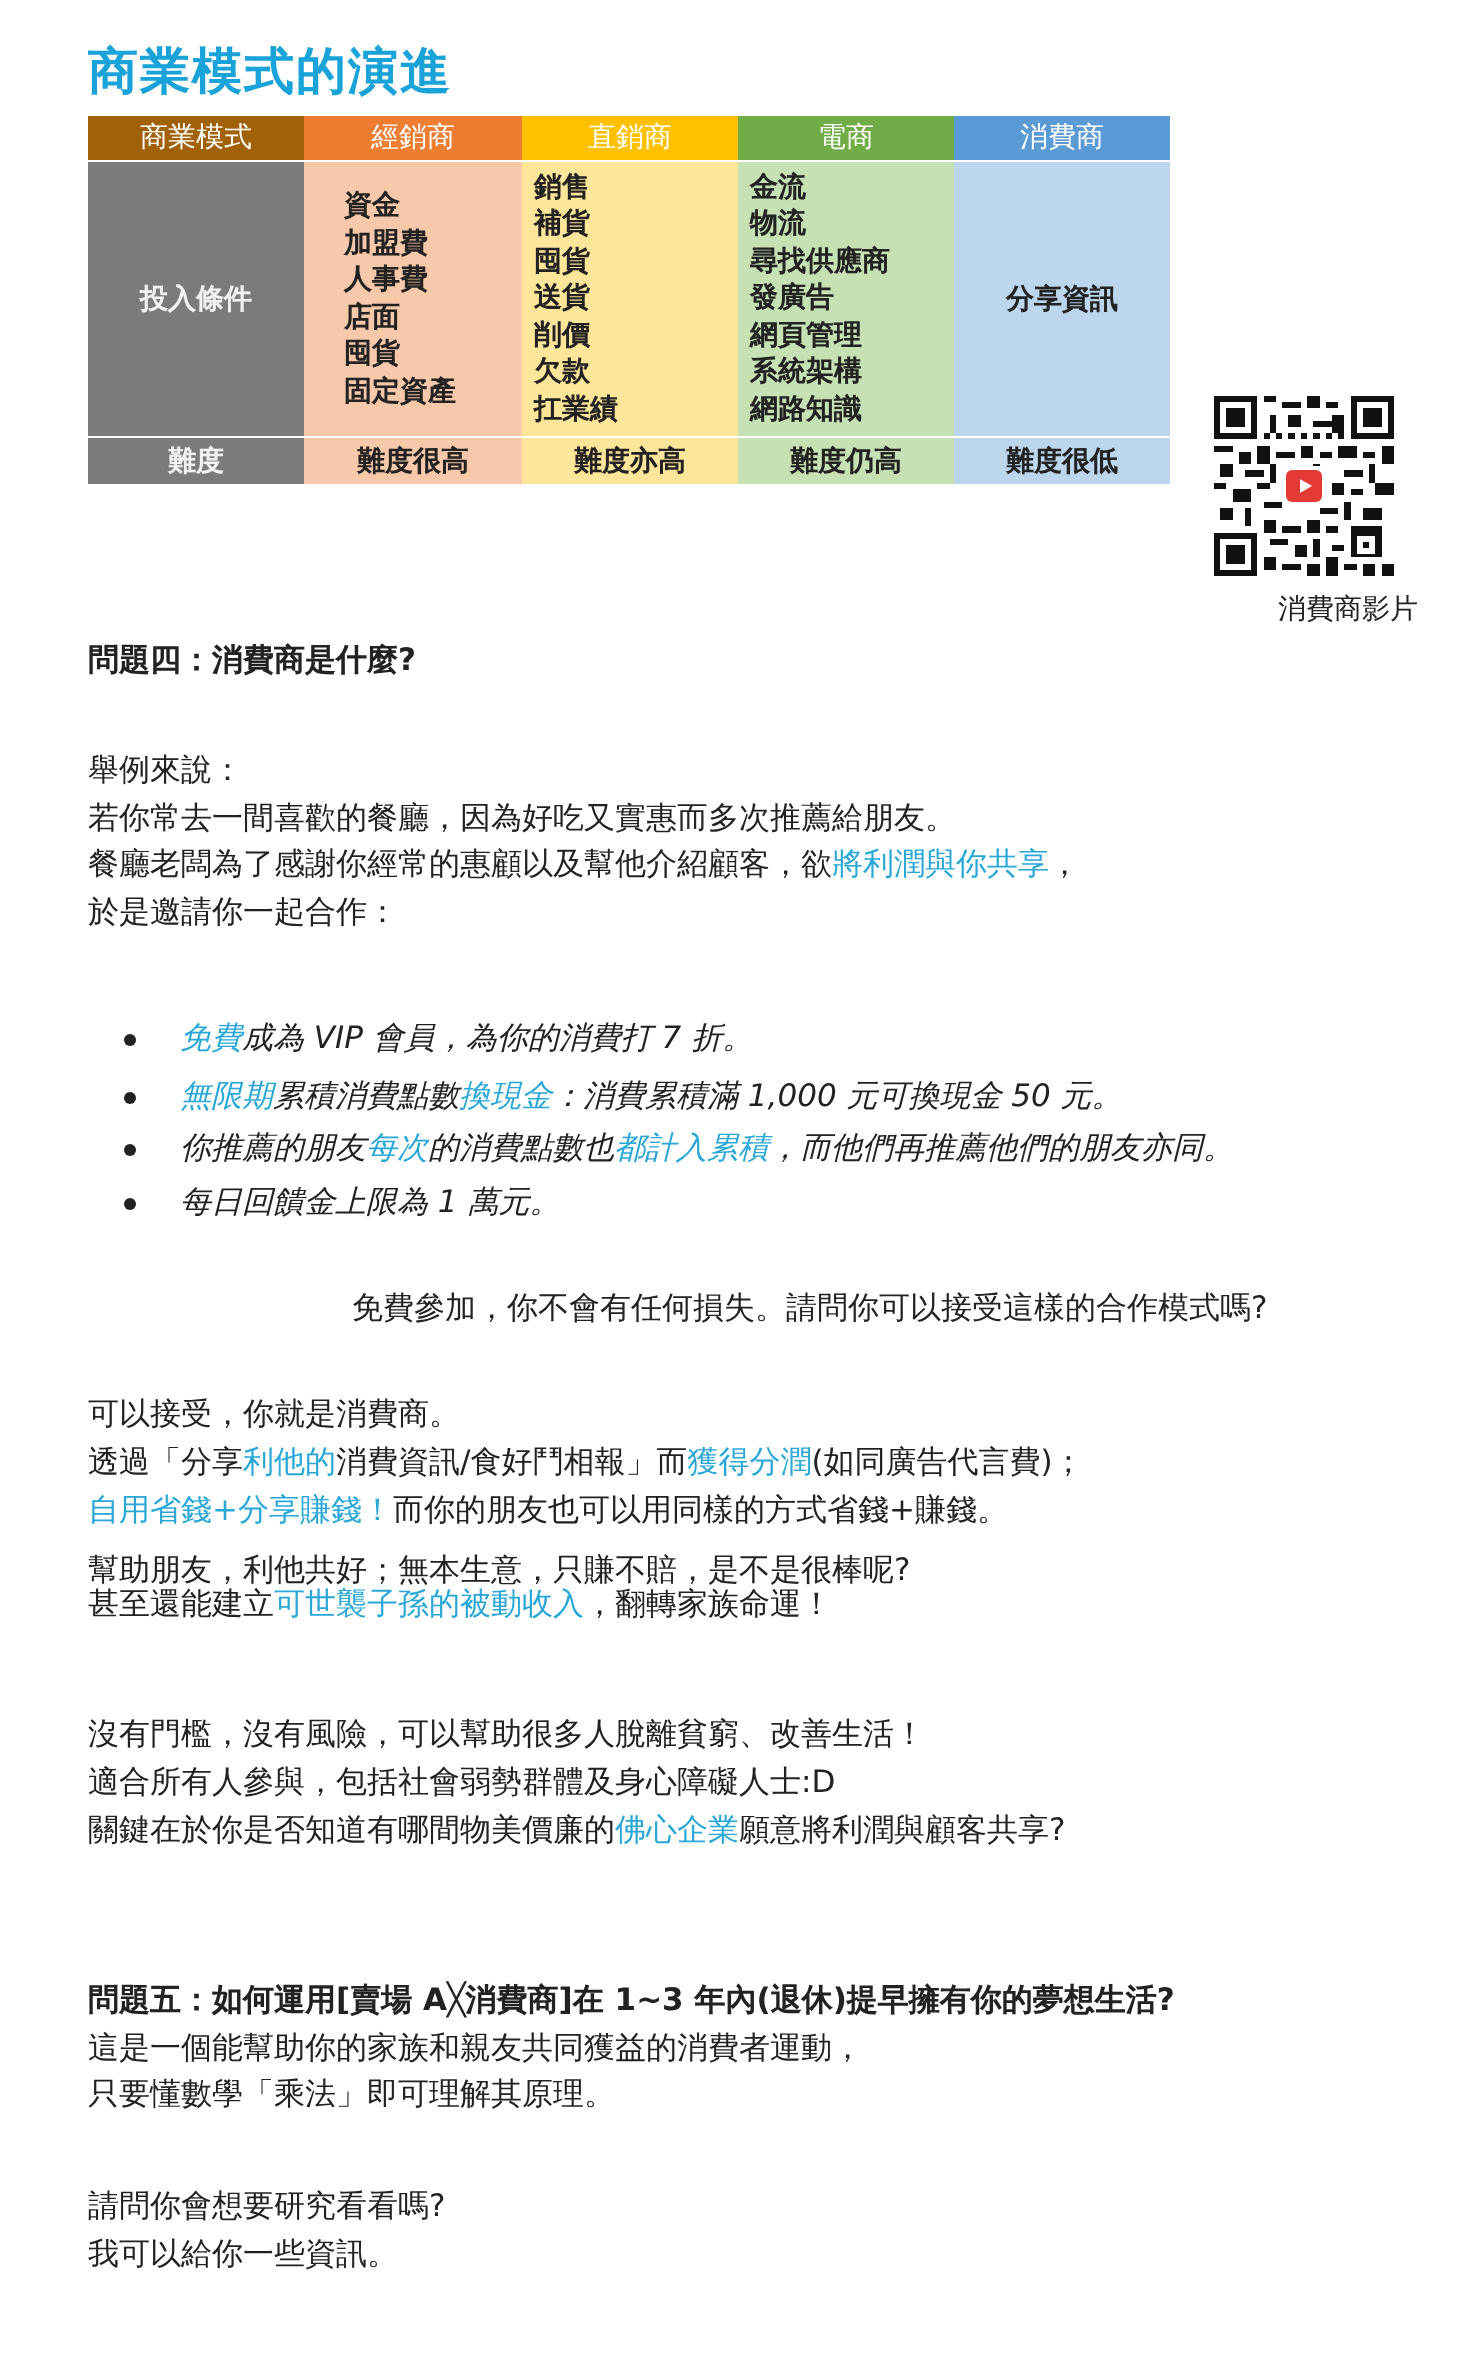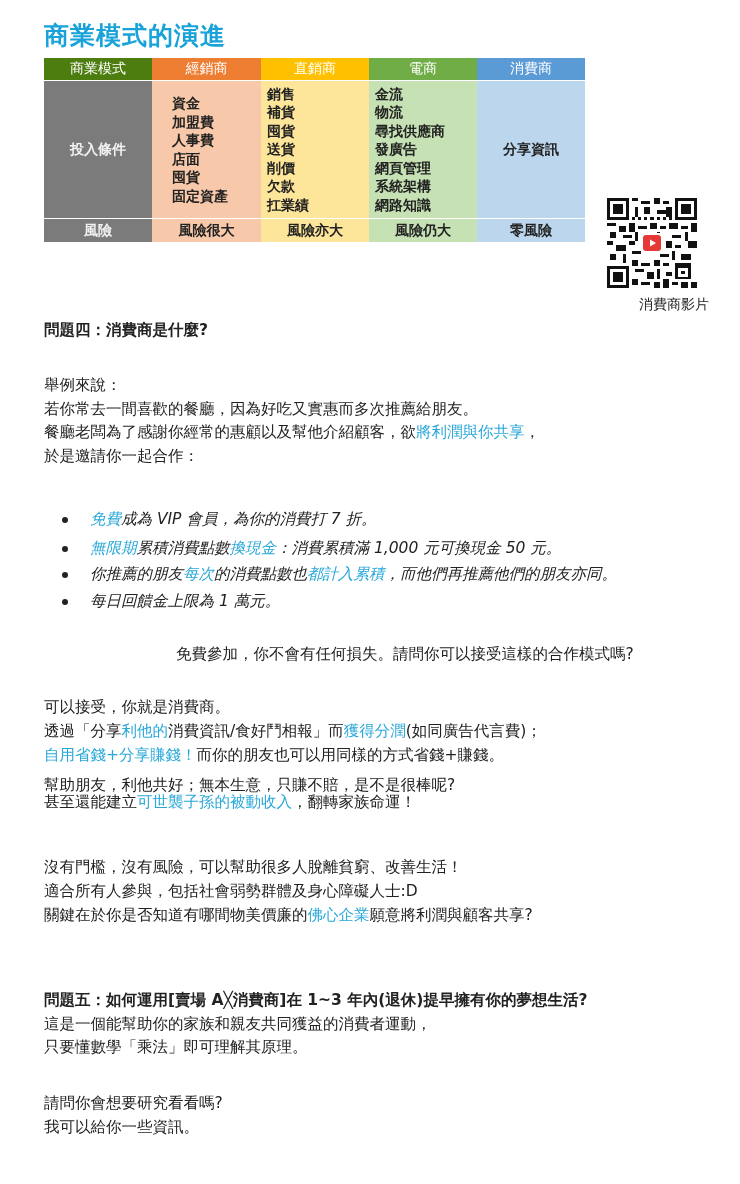--- a/index.html
+++ b/index.html
@@ -16,21 +16,21 @@
   table.bm tr.big td { height:137px; color:#222; font-weight:bold; }
   .c0 { background:#7b7b7b; }
   .c1 { background:#f8c8aa; }
   .c2 { background:#fde59a; }
   .c3 { background:#c6e1b4; }
   .c4 { background:#bcd6ed; }
   .h1 { background:#ed7d31; }
   .h2 { background:#ffc000; }
   .h3 { background:#70ad47; }
   .h4 { background:#5b9bd5; }
-  .h0 { background:#4d7c0f; }
+  .h0 { background:#a16207; }
   td.list { text-align:left !important; padding-left:20px !important; line-height:18.5px; }
   td.list .ln { display:block; }
   td.rh-big { color:#f2f2f2 !important; }
   .qr { position:absolute; left:607px; top:198px; width:90px; height:90px; }
   .qr-caption { position:absolute; left:595px; width:114px; top:296px; text-align:right; font-size:14px; color:#222; }
   .doc { position:absolute; left:44px; top:0; width:660px; font-size:15.5px; line-height:23.5px; }
   .line { position:absolute; left:0; white-space:nowrap; }
   .bold { font-weight:bold; font-size:15.5px; }
   .hl { color:#29a8d8; }
   .it { font-style:italic; }
@@ -83,25 +83,25 @@
       <span class="ln">物流</span>
       <span class="ln">尋找供應商</span>
       <span class="ln">發廣告</span>
       <span class="ln">網頁管理</span>
       <span class="ln">系統架構</span>
       <span class="ln">網路知識</span>
     </td>
     <td class="c4">分享資訊</td>
   </tr>
   <tr class="small">
-    <td class="c0 rh">風險</td>
-    <td class="c1">風險很大</td>
-    <td class="c2">風險亦大</td>
-    <td class="c3">風險仍大</td>
-    <td class="c4">零風險</td>
+    <td class="c0 rh">難度</td>
+    <td class="c1">難度很高</td>
+    <td class="c2">難度亦高</td>
+    <td class="c3">難度仍高</td>
+    <td class="c4">難度很低</td>
   </tr>
 </tbody>
   </table>
 
 <svg class="qr" viewBox="0 0 29 29" shape-rendering="crispEdges">
   <rect width="29" height="29" fill="#fff"></rect>
   <g fill="#111">
     <path d="M0 0h7v7H0zM1 1v5h5V1zM2 2h3v3H2z" fill-rule="evenodd"></path>
     <path d="M22 0h7v7h-7zM23 1v5h5V1zM24 2h3v3h-3z" fill-rule="evenodd"></path>
     <path d="M0 22h7v7H0zM1 23v5h5v-5zM2 24h3v3H2z" fill-rule="evenodd"></path>

